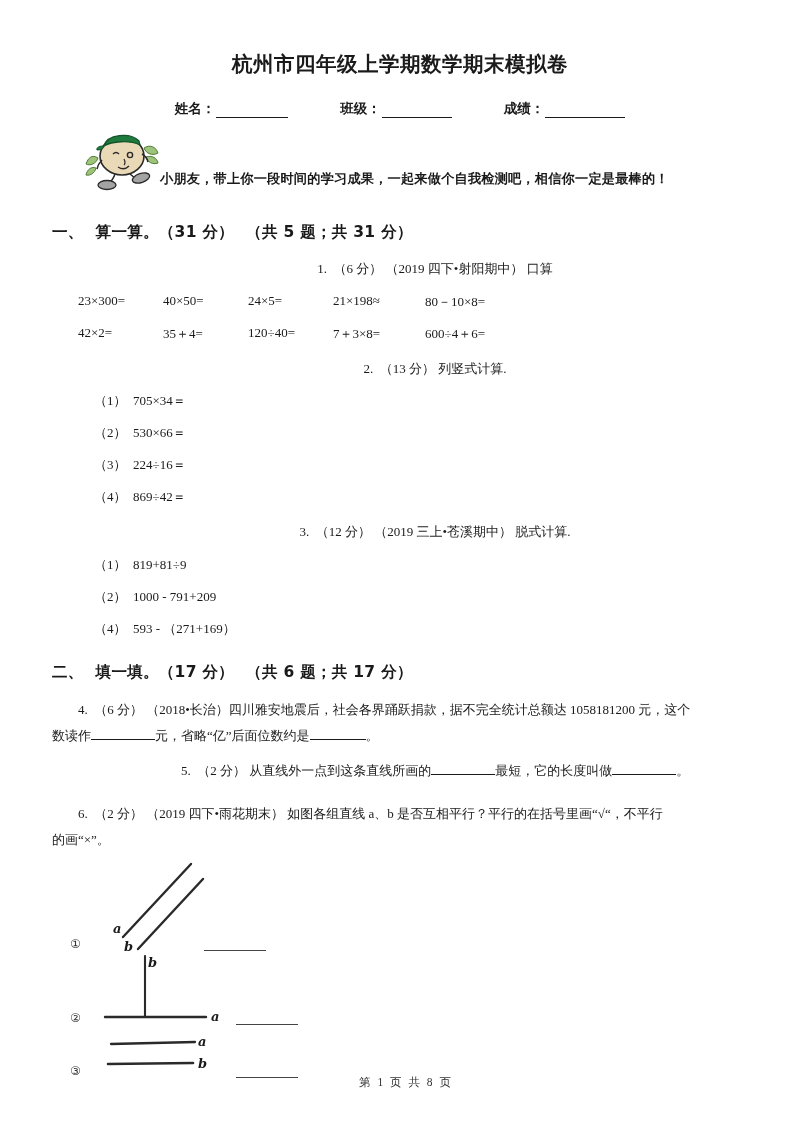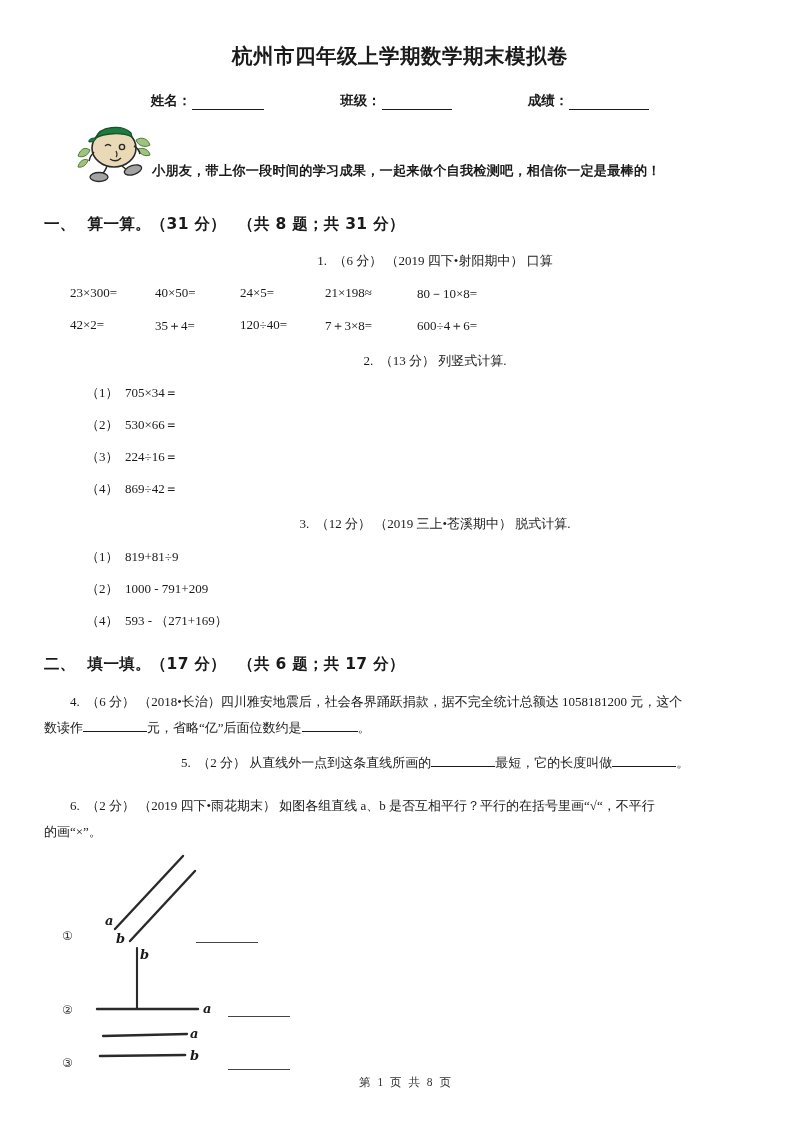--- a/index.html
+++ b/index.html
@@ -12,40 +12,40 @@
     height: 1132px;
     position: relative;
     font-family: "Liberation Serif", "DejaVu Serif", serif;
     color: #1a1a1a;
     overflow: hidden;
   }
   .page {
     position: relative;
     width: 800px;
     height: 1132px;
-    padding: 0;
+    padding: 8px;
     box-sizing: border-box;
   }
 
   
   .doc-title {
     text-align: center;
     font-size: 20.5px;
     font-weight: bold;
     letter-spacing: .5px;
     margin: 0;
     padding-top: 42px;
     font-family: "DejaVu Sans", "Liberation Sans", sans-serif;
   }
 
   
   .info-row {
     display: flex;
     justify-content: center;
-    gap: 76px;
+    gap: 52px;
     margin-top: 22px;
     font-size: 13.5px;
     font-weight: bold;
     font-family: "DejaVu Sans", "Liberation Sans", sans-serif;
   }
   .info-field { display: flex; align-items: flex-end; white-space: nowrap; }
   .info-label { }
   .blank-line {
     display: inline-block;
     border-bottom: 1.4px solid #1a1a1a;
@@ -217,21 +217,21 @@
 
       <path d="M35 44 q-2 6 -6 9" fill="none" stroke="#2a2a2a" stroke-width="1.5"></path>
       <path d="M50 44 q4 4 8 5" fill="none" stroke="#2a2a2a" stroke-width="1.5"></path>
       <ellipse cx="27" cy="55" rx="9" ry="4.5" fill="#a3a3a3" stroke="#2a2a2a" stroke-width="1.3"></ellipse>
       <ellipse cx="61" cy="48" rx="9" ry="4.5" fill="#a3a3a3" stroke="#2a2a2a" stroke-width="1.3" transform="rotate(-18 61 48)"></ellipse>
     </svg>
     <div class="greet-text">小朋友，带上你一段时间的学习成果，一起来做个自我检测吧，相信你一定是最棒的！</div>
   </div>
 
   <div class="section-head">
-    <span>一、</span><span class="gap"></span><span>算一算。</span><span>（31 分）</span><span class="gap"></span><span>（共 8 题；共 31 分）</span>
+    <span>一、</span><span class="gap"></span><span>算一算。</span><span>（31 分）</span><span class="gap"></span><span>（共 5 题；共 31 分）</span>
   </div>
 
   <div class="q">
     <span>1.</span>&nbsp;&nbsp;<span>（6 分）</span>&nbsp;<span>（2019 四下•射阳期中）</span>&nbsp;<span>口算</span>
   </div>
 
   <div class="calc-row">
     <span class="calc-cell num">23×300=</span>
     <span class="calc-cell num">40×50=</span>
     <span class="calc-cell num">24×5=</span>

